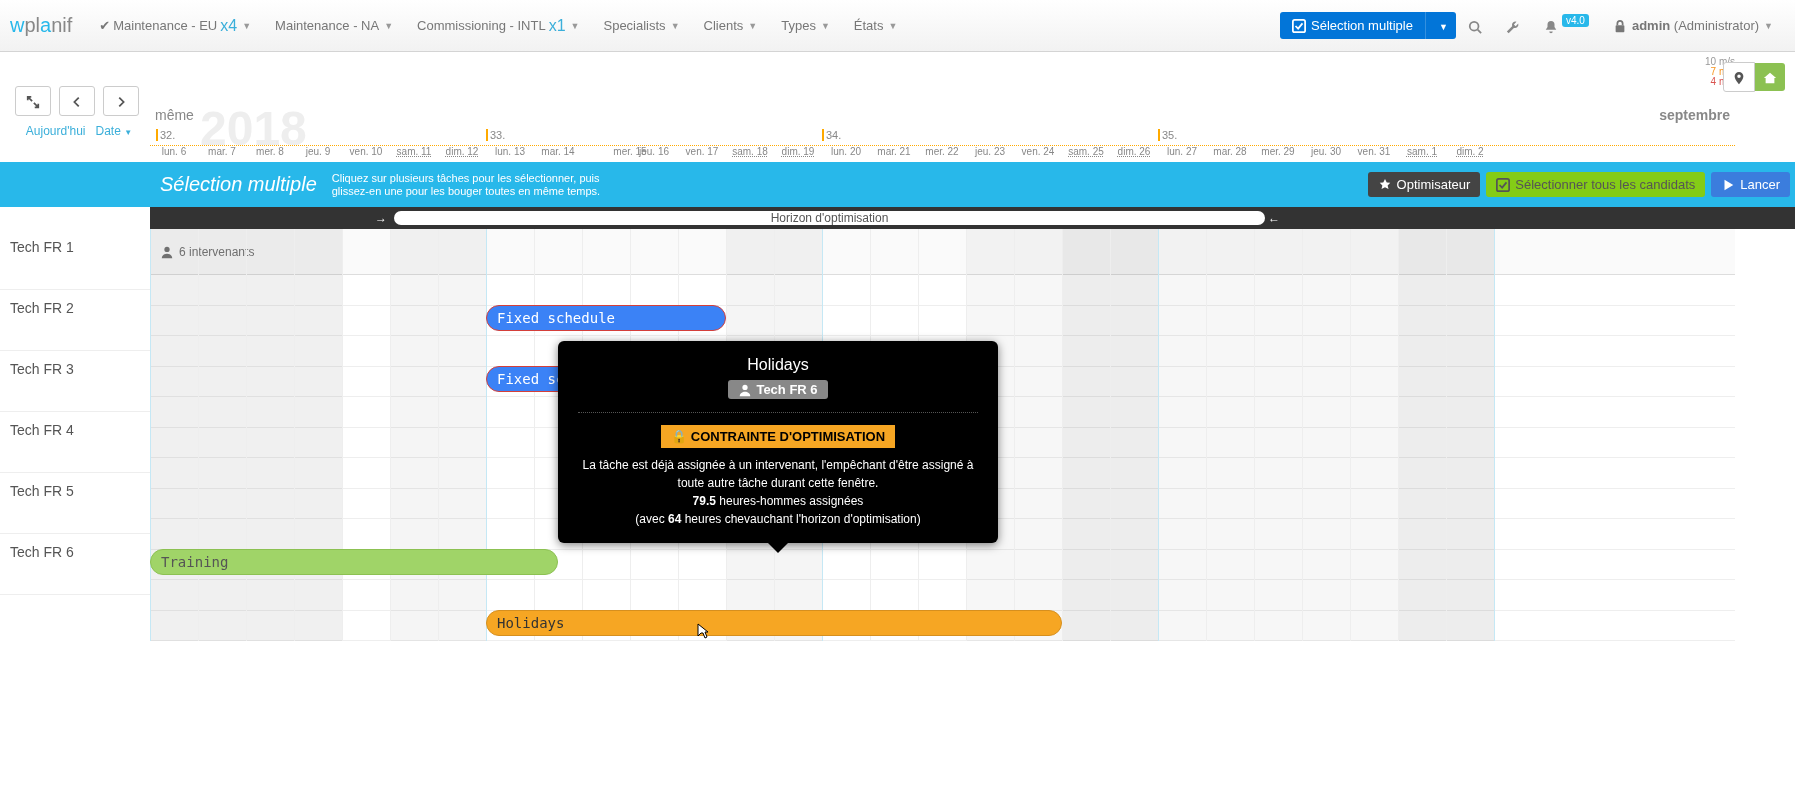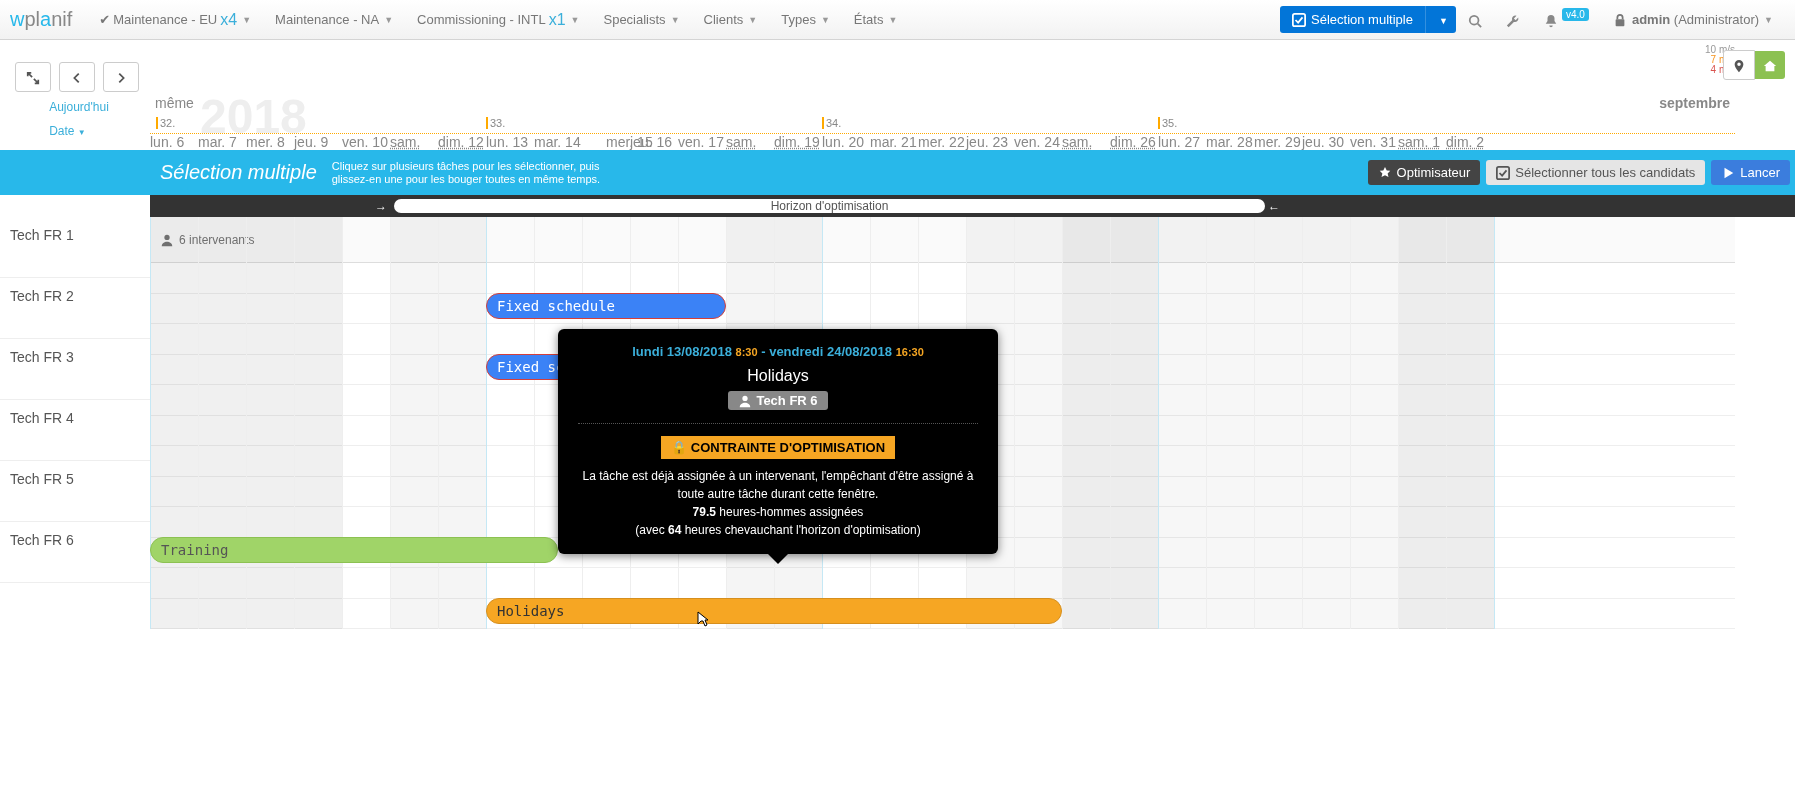--- a/index.html
+++ b/index.html
@@ -1,17 +1,17 @@
 <!DOCTYPE html>
 <html><head>
 <meta charset="utf-8">
 <style>
 * { margin: 0; padding: 0; box-sizing: border-box; }
 body { font-family: "Helvetica Neue", Helvetica, Arial, sans-serif; font-size: 13px; color: #555; background: #fff; width: 1795px; }
-.navbar { display: flex; align-items: center; height: 40px; background: linear-gradient(to bottom,#fff,#f2f2f2); border-bottom: 1px solid #d4d4d4; padding: 12px 10px; }
+.navbar { display: flex; align-items: center; height: 52px; background: linear-gradient(to bottom,#fff,#f2f2f2); border-bottom: 1px solid #d4d4d4; padding: 12px 10px; }
 .logo { font-size: 20px; font-weight: 300; margin-right: 15px; }
 .logo .w { color: #28b8ea; }
 .logo .p { color: #888; }
 .nav-item { display: flex; align-items: center; padding: 0 12px; height: 38px; color: #777; cursor: pointer; font-size: 13px; }
 .check { color: #777; margin-right: 3px; }
 .xbadge { color: #3bafda; font-size: 16px; margin-left: 3px; }
 .caret { margin-left: 5px; font-size: 9px; color: #999; }
 .nav-spacer { flex: 1; }
 .btn-blue { background: #0275d8; color: #fff; padding: 6px 12px; border-radius: 3px 0 0 3px; display: flex; align-items: center; cursor: pointer; border-right:1px solid rgba(255,255,255,.2); }
 .btn-blue-dd { background:#0275d8; color:#fff; padding:6px 8px; border-radius:0 3px 3px 0; cursor:pointer;}
@@ -27,27 +27,27 @@
 .speed .l1{display:block;}
 .speed .l2{color:#f7941d;}
 .speed .l3{color:#d9534f;margin-left:33px;}
 .timeline{position:absolute;left:150px;right:60px;top:55px;}
 .month-l{position:absolute;left:5px;top:0;color:#888;font-size:14px;}
 .month-r{position:absolute;right:5px;top:0;color:#888;font-size:14px;font-weight:bold;}
 .year-bg{position:absolute;left:50px;top:-6px;font-size:48px;font-weight:bold;color:#eee;z-index:-1;}
 .weeks-row{position:absolute;top:22px;left:0;right:0;}
 .week-marker{position:absolute;font-size:11px;color:#888;border-left:2px solid #fa0;padding-left:2px;}
 .days-row{position:absolute;top:38px;left:0;right:0;border-top:1px dotted #fa0;}
-.day-cell{position:absolute;font-size:14px;color:#888;width:48px;}
+.day-cell{position:absolute;font-size:10px;color:#888;width:48px;text-align:center;}
 .day-cell.w{text-decoration:underline dotted;}
 .multi-bar{display:flex;align-items:center;background:#28b8ea;color:#fff;height:45px;padding:0 20px 0 160px;position:relative;}
 .multi-title{font-style:italic;font-size:20px;margin-right:15px;}
 .multi-hint{font-size:11px;line-height:13px;}
 .multi-actions{position:absolute;right:5px;display:flex;gap:6px;}
-.mbtn{background:#e5e5e5;color:#555;padding:5px 10px;border-radius:3px;cursor:pointer;font-size:13px;display:flex;align-items:center;gap:5px;}
+.mbtn{background:#84cc16;color:#555;padding:5px 10px;border-radius:3px;cursor:pointer;font-size:13px;display:flex;align-items:center;gap:5px;}
 .mbtn.dark{background:#444;color:#fff;}
 .mbtn.launch{background:#3b7ddd;color:#fff;}
 .horizon-bar{background:#333;height:22px;margin-left:150px;display:flex;align-items:center;color:#fff;font-size:12px;position:relative;}
 .horizon-slider{position:absolute;left:244px;right:530px;height:14px;background:#fff;border-radius:7px;}
 .horizon-label{position:absolute;left:50%;transform:translateX(-50%);color:#555;font-size:12px;}
 .horizon-arrow-l{position:absolute;left:225px;color:#fff;}
 .horizon-arrow-r{position:absolute;right:515px;color:#fff;}
 .grid-area{display:flex;}
 .left-col{width:150px;flex-shrink:0;}
 .group-header{background:#28b8ea;color:#fff;font-size:22px;font-weight:bold;padding:12px 10px;display:flex;align-items:center;gap:8px;}
@@ -161,21 +161,21 @@
       <div class="btn-sq"><svg class="ico" viewBox="0 0 16 16">
             <path d="M2 6V2h4M14 10v4h-4M2 2l5 5M14 14l-5-5" fill="none" stroke="currentColor" stroke-width="2"></path>
           </svg></div>
       <div class="btn-sq"><svg class="ico" viewBox="0 0 16 16">
             <path d="M10 3L5 8l5 5" fill="none" stroke="currentColor" stroke-width="2"></path>
           </svg></div>
       <div class="btn-sq"><svg class="ico" viewBox="0 0 16 16">
             <path d="M6 3l5 5-5 5" fill="none" stroke="currentColor" stroke-width="2"></path>
           </svg></div>
     </div>
-    <div style="display:flex;gap:10px;flex-direction:column;">
+    <div style="display:flex;gap:10px;">
       <span class="link-today">Aujourd'hui</span>
       <span class="link-today"><span>Date</span> <span style="font-size:8px">▼</span></span>
     </div>
   </div>
 
   <div class="timeline">
     <div class="year-bg">2018</div>
     <div class="month-l">même</div>
     <div class="month-r">septembre</div>
     <div class="weeks-row" id="weeks-row">
@@ -338,21 +338,21 @@
       <div class="vgrid" style="left: 1104px; height: 412px;"></div>
       <div class="vgrid" style="left: 1152px; height: 412px;"></div>
       <div class="vgrid" style="left: 1200px; height: 412px;"></div>
       <div class="vgrid" style="left: 1248px; height: 412px;"></div>
       <div class="vgrid" style="left: 1296px; height: 412px;"></div>
       <div class="vgrid blue" style="left: 1344px; height: 412px;"></div>
       <div class="task red" style="top: 76px; left: 336px; width: 240px;">Fixed schedule</div>
       <div class="task red" style="top: 137px; left: 336px; width: 240px;">Fixed sc</div>
       <div class="task green" style="top: 320px; left: 0px; width: 408px;">Training</div>
       <div class="task orange" style="top: 381px; left: 336px; width: 576px;">Holidays</div>
-      <div class="tooltip" style="top: 112px; left: 408px;"><div class="tt-dates"><span>lundi 13/08/2018</span> <span class="time">8:30</span> - <span>vendredi 24/08/2018</span> <span class="time">16:30</span></div><div class="tt-title">Holidays</div><div class="tt-badge"><svg class="ico" viewBox="0 0 16 16" fill="#fff">
+      <div class="tooltip" style="top: 112px; left: 408px;"><div class="tt-title">Holidays</div><div class="tt-badge"><svg class="ico" viewBox="0 0 16 16" fill="#fff">
             <circle cx="8" cy="5" r="3"></circle>
             <path d="M2 15c0-3 3-5 6-5s6 2 6 5z"></path>
           </svg> Tech FR 6</div><div class="tt-hr"></div><div class="tt-constraint">🔒 CONTRAINTE D'OPTIMISATION</div><div class="tt-text">La tâche est déjà assignée à un intervenant, l'empêchant d'être assigné à toute autre tâche durant cette fenêtre.</div><div class="tt-text"><b>79.5</b> heures-hommes assignées</div><div class="tt-text">(avec <b>64</b> heures chevauchant l'horizon d'optimisation)</div></div>
       <div class="cursor-ptr" style="top: 393px; left: 542.4px;"><svg width="18" height="22" viewBox="0 0 18 22">
           <path d="M6 2v12l3-3h2l2 5 2-1-2-5h3L6 2z" fill="#fff" stroke="#000"></path>
         </svg></div>
     </div>
 </div>
 
 </body></html>

